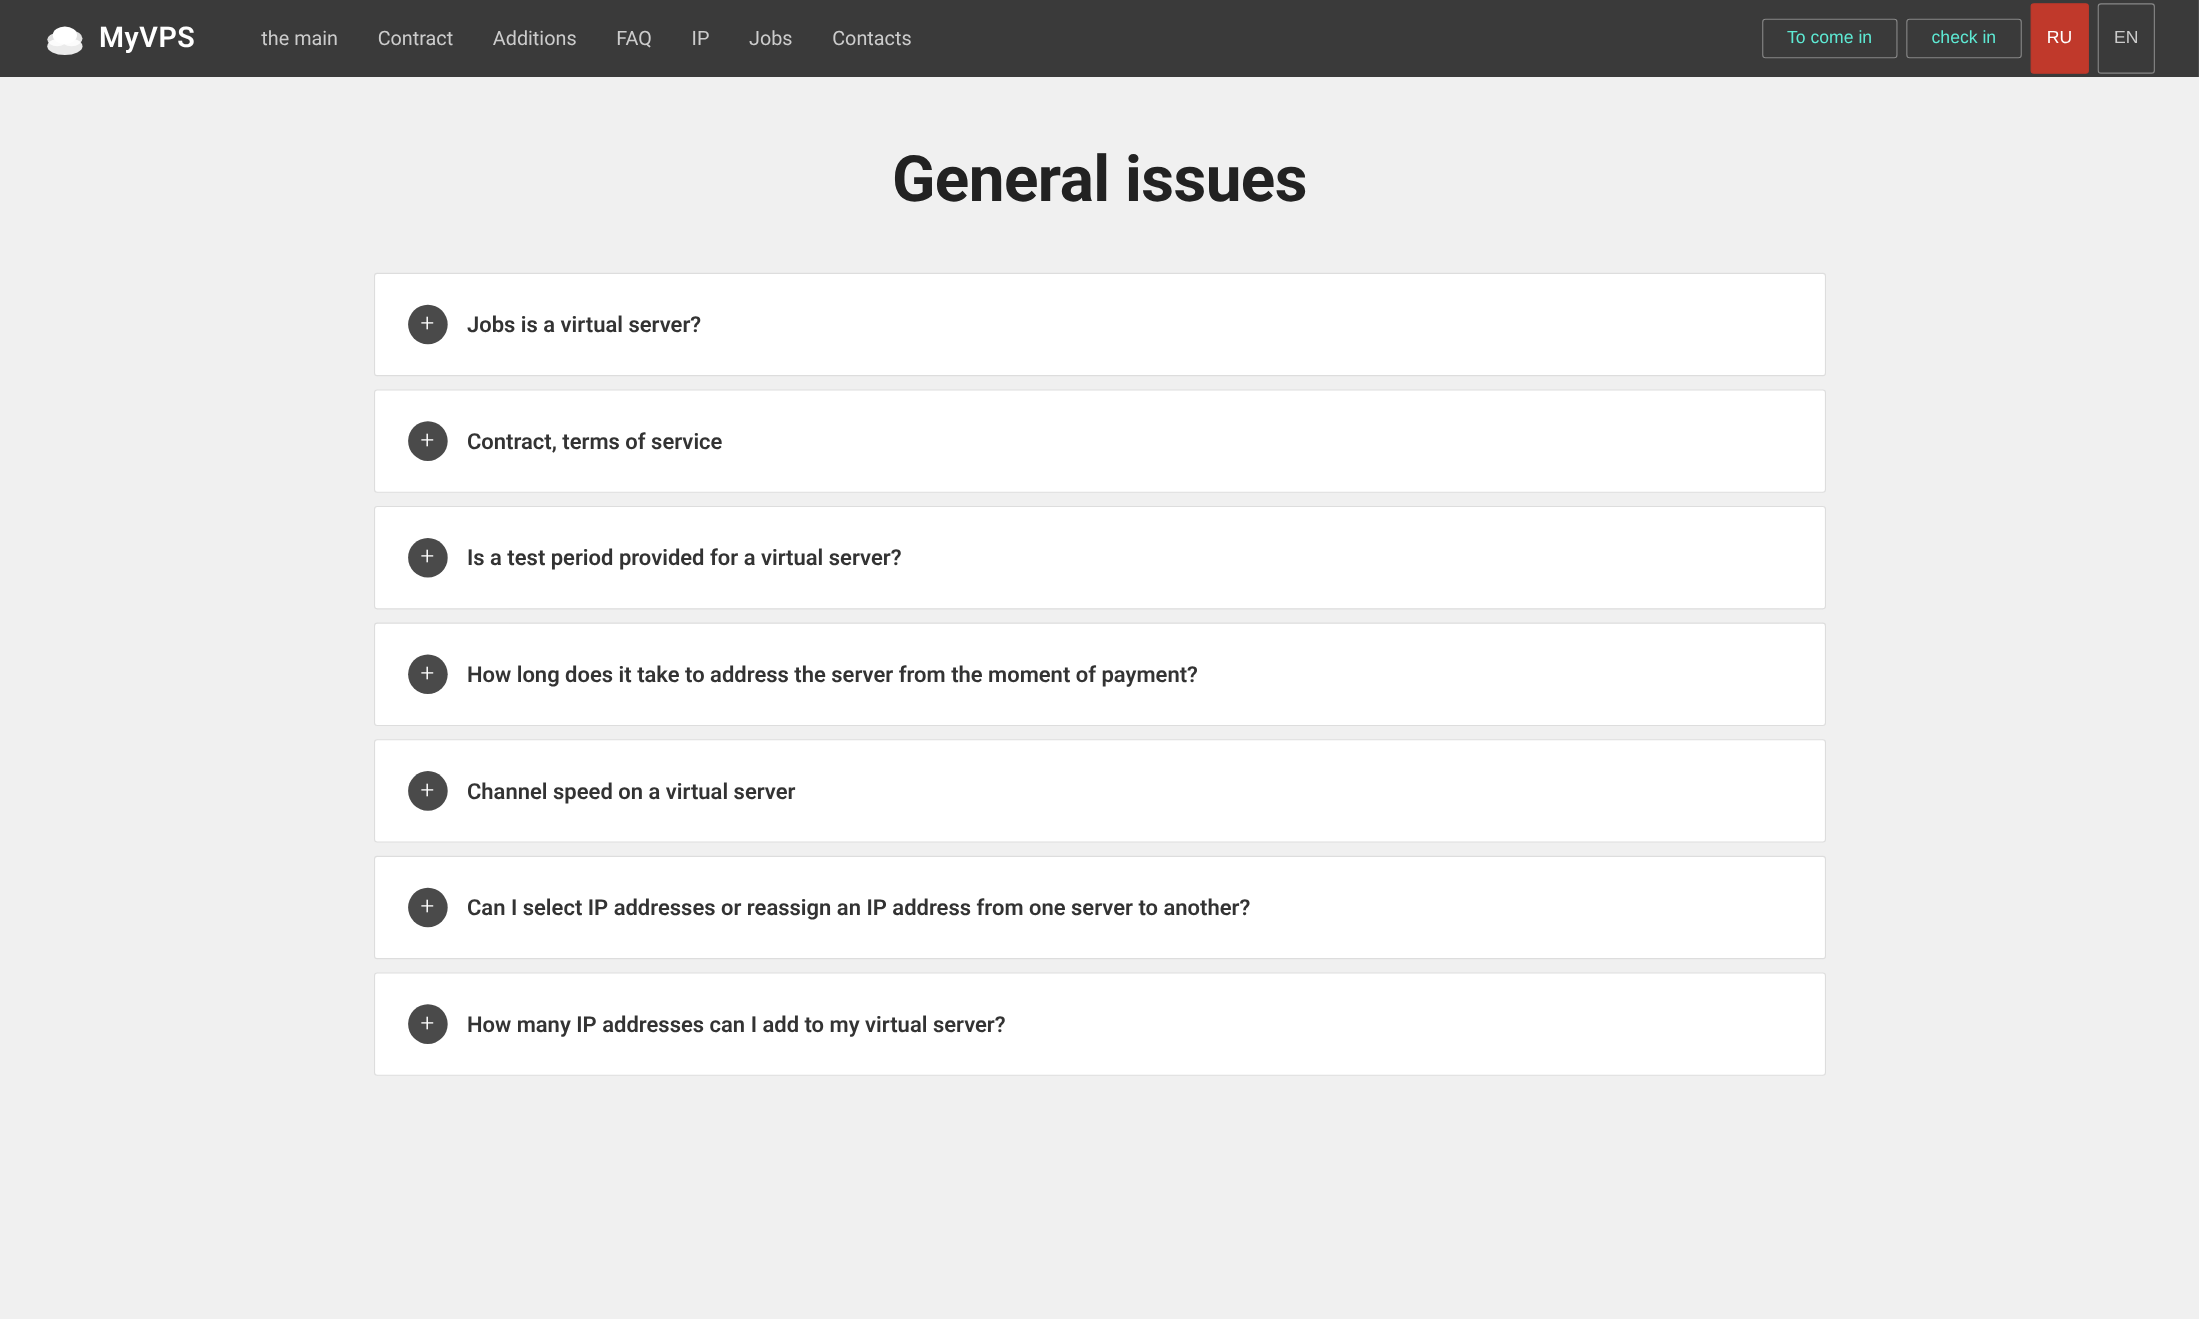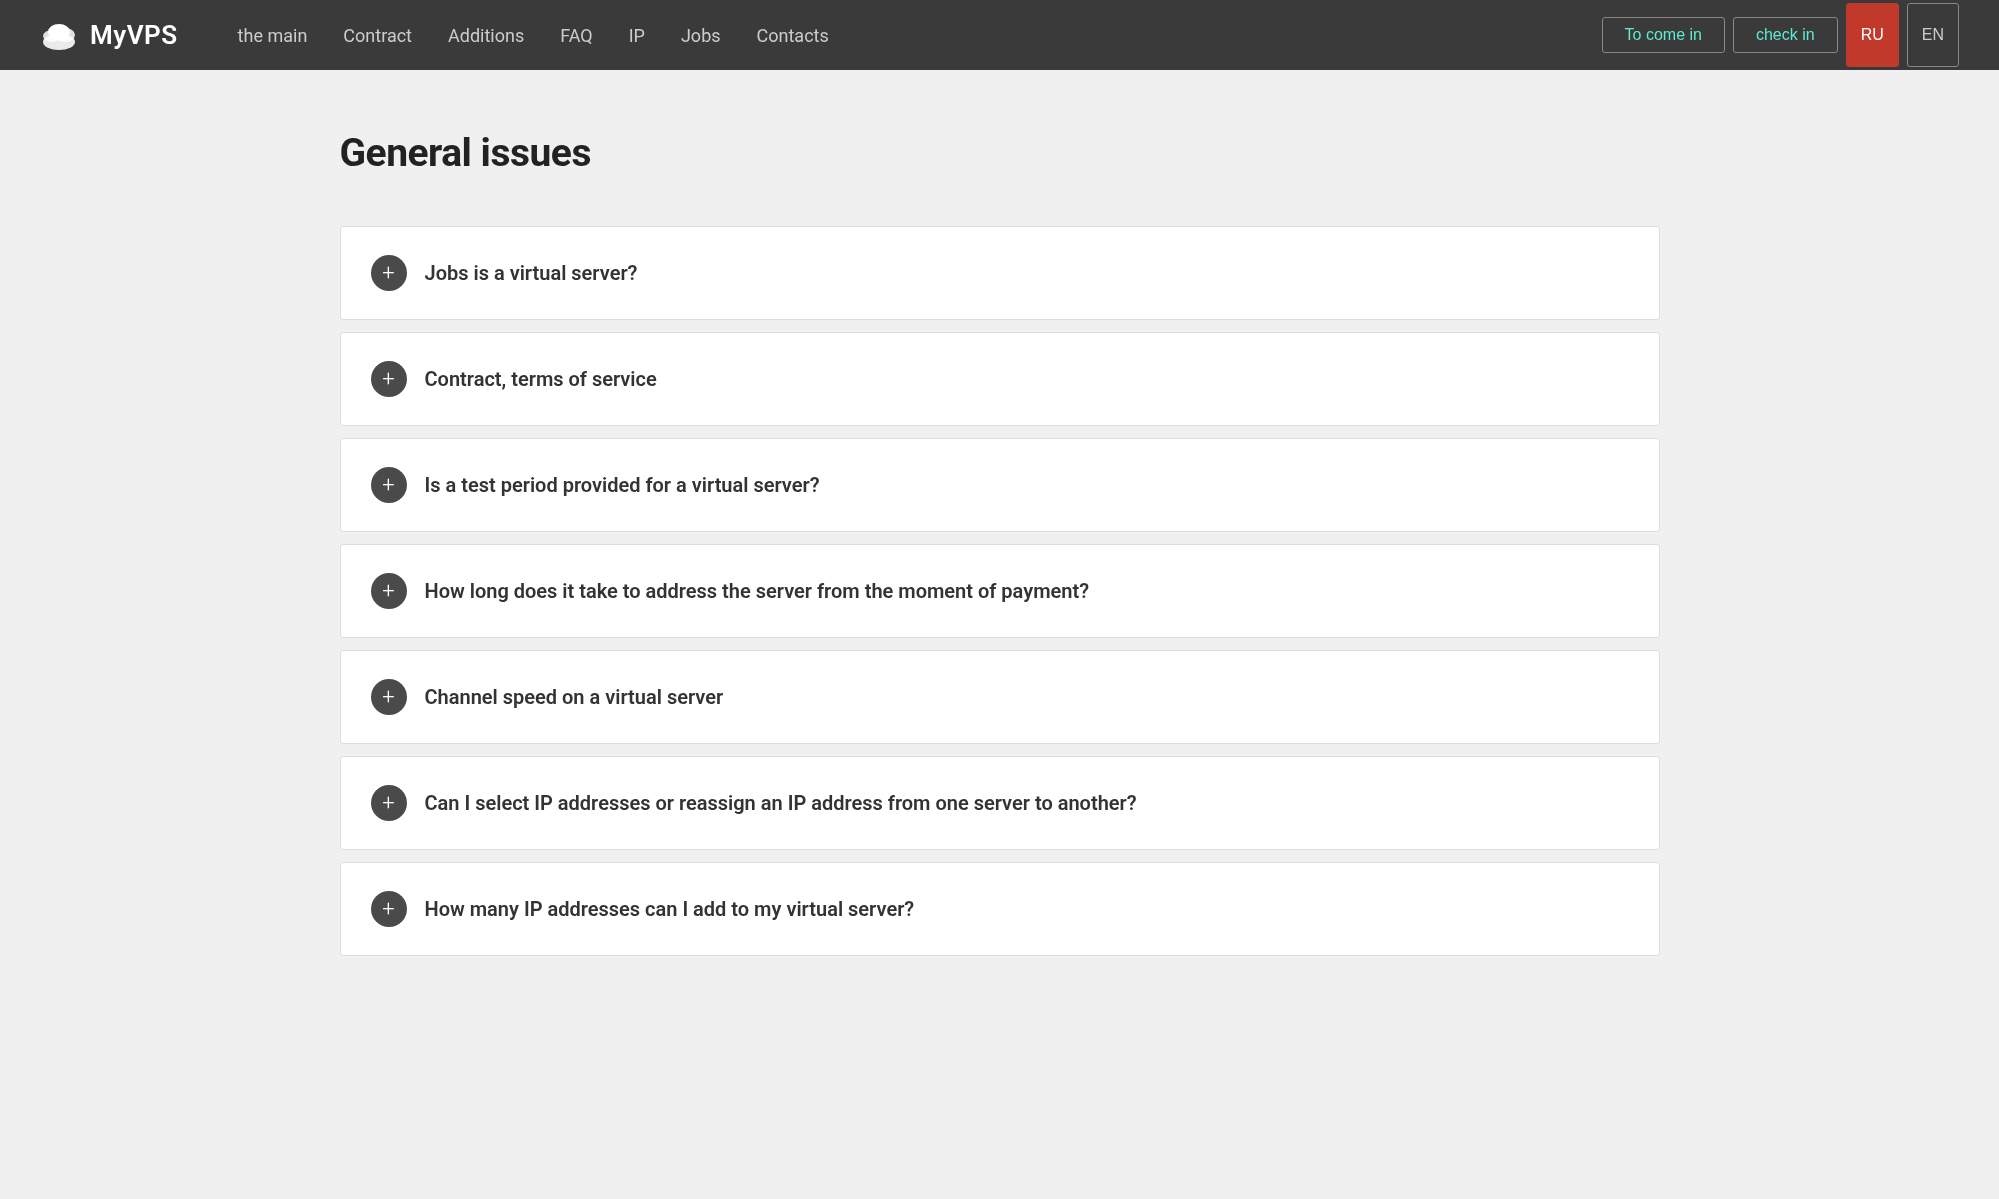--- a/index.html
+++ b/index.html
@@ -86,21 +86,22 @@
     }
 
     
     .main-content {
       max-width: 1360px;
       margin: 0 auto;
       padding: 60px 20px 60px;
     }
 
     .page-title {
-      font-size: 39px;
+      text-align: center;
+      font-size: 58px;
       font-weight: 700;
       color: #222;
       margin-bottom: 50px;
       letter-spacing: -0.5px;
     }
 
     
     .faq-list {
       display: flex;
       flex-direction: column;

